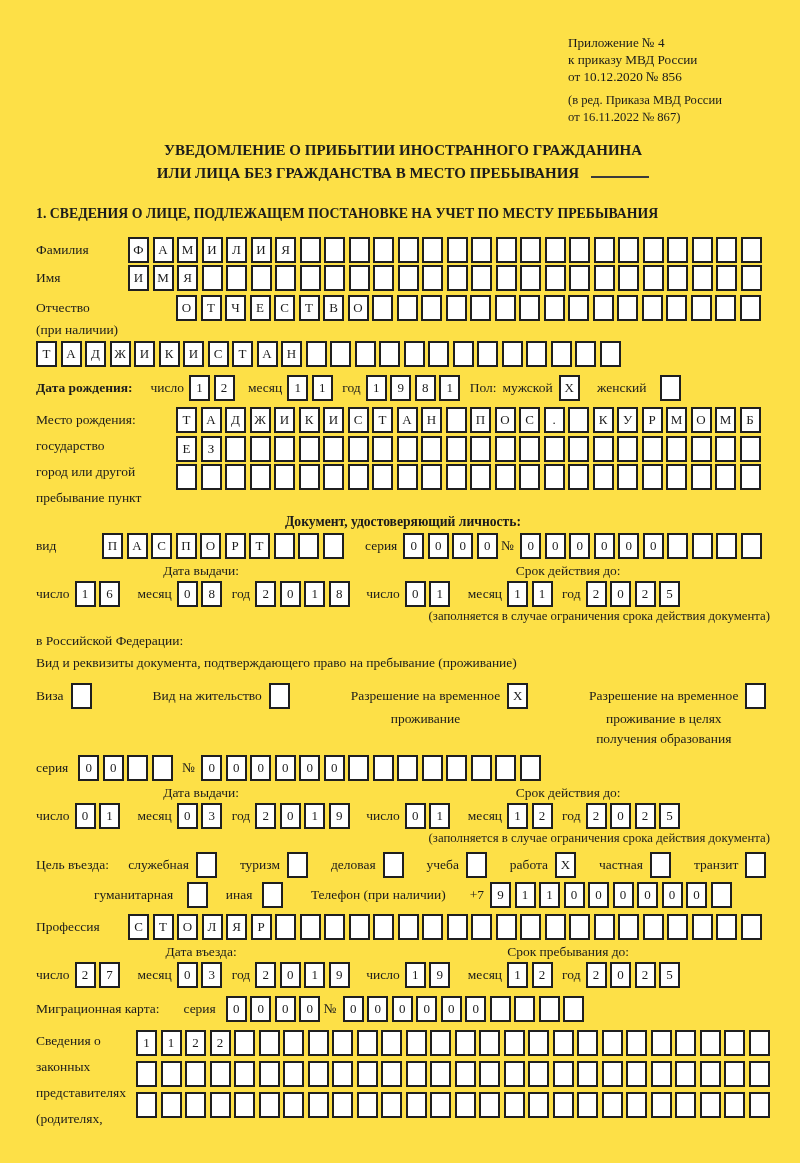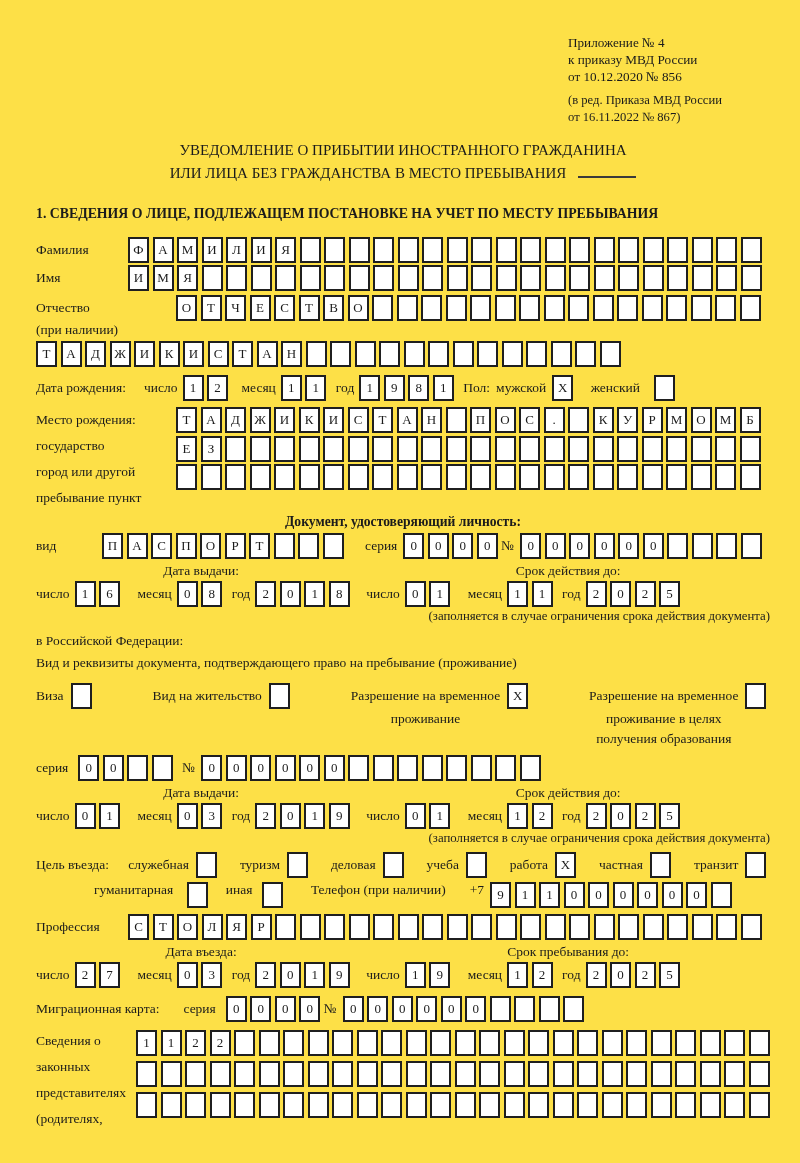--- a/index.html
+++ b/index.html
@@ -7,21 +7,21 @@
     width:800px;height:1163px;box-sizing:border-box;
     padding:34px 30px 18px 36px;background:#fde047;color:#1b1b1b;
     font-family:"Liberation Serif","DejaVu Serif",serif;font-size:13.5px;
     position:relative;overflow:hidden;
   }
   
   .appendix{width:196px;margin-left:auto;margin-right:6px;line-height:1.3;font-size:13.2px;}
   .amendment{margin-top:7px;font-size:12.6px;line-height:1.3;}
   .form-label{text-align:right;font-weight:bold;font-size:14.5px;margin-top:18px;letter-spacing:.4px;}
   
-  .title{text-align:center;font-weight:normal;font-size:15px;line-height:1.55;margin-top:14px;}
+  .title{text-align:center;font-weight:bold;font-size:15px;line-height:1.55;margin-top:14px;}
   .title-underline{display:inline-block;width:58px;border-bottom:2.2px solid #3a3a3a;height:.9em;margin-left:12px;}
   .sec-heading{font-weight:bold;font-size:13.8px;margin-top:20px;margin-bottom:15px;}
   
   .cells{display:inline-flex;flex-wrap:nowrap;flex:0 0 auto;}
   .cell{
     display:inline-flex;width:21px;height:26px;box-sizing:border-box;
     border:2px solid #1f1f1f;margin-right:3.5px;align-items:center;justify-content:center;
     font-size:13px;flex:0 0 auto;background:#fff;
   }
   
@@ -52,21 +52,21 @@
   .opts-row{display:flex;justify-content:space-between;align-items:flex-start;margin-top:8px;margin-bottom:6px;}
   .opt{display:flex;align-items:flex-start;}
   .opt .cells{margin-left:7px;}
   .opt-label{display:inline-block;line-height:1.5;}
   .opt-label.center{text-align:center;}
   .opt-label .ol{line-height:20px;}
   .opt-label .ol1{line-height:26px;}
   
   .purpose-row{display:flex;justify-content:space-between;align-items:center;margin-top:6px;}
   .purpose-row .plbl{line-height:26px;white-space:nowrap;}
-  .purpose2{display:flex;align-items:flex-start;margin-top:4px;margin-left:58px;}
+  .purpose2{display:flex;align-items:center;margin-top:4px;margin-left:58px;}
   .sp6{width:6px;flex:0 0 6px;} .sp10{width:10px;flex:0 0 10px;}
   .sp14{width:14px;flex:0 0 14px;} .sp18{width:18px;flex:0 0 18px;} .sp24{width:24px;flex:0 0 24px;}
 </style>
 </head>
 <body>
 
 <div class="page">
 
   <div class="appendix">
     <div>Приложение № 4</div>
@@ -207,21 +207,21 @@
         <span class="cell"></span>
         <span class="cell"></span>
         <span class="cell"></span>
         <span class="cell"></span>
         <span class="cell"></span>
         <span class="cell"></span>
       </span>
   </div>
 
   <div class="frow mt8">
-    <span class="lbl" style="margin-right:18px;">Дата рождения:</span>
+    <span class="lbl" style="margin-right:18px;font-weight:bold;">Дата рождения:</span>
     <span class="dgrp">
       <span class="dlbl">число</span>
       <span class="cells">
           <span class="cell">1</span>
           <span class="cell">2</span>
         </span>
     </span>
     <span class="sp10"></span>
     <span class="dgrp">
       <span class="dlbl">месяц</span>

